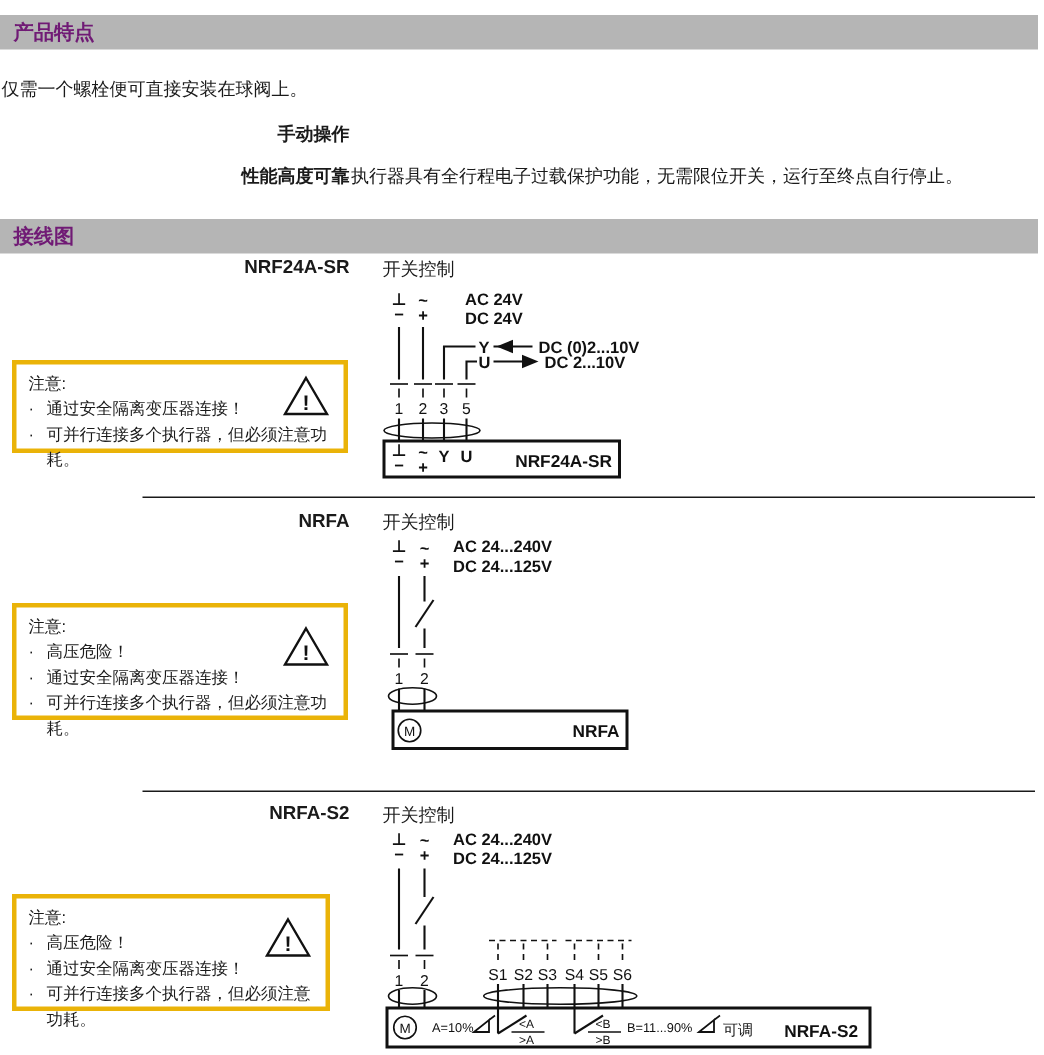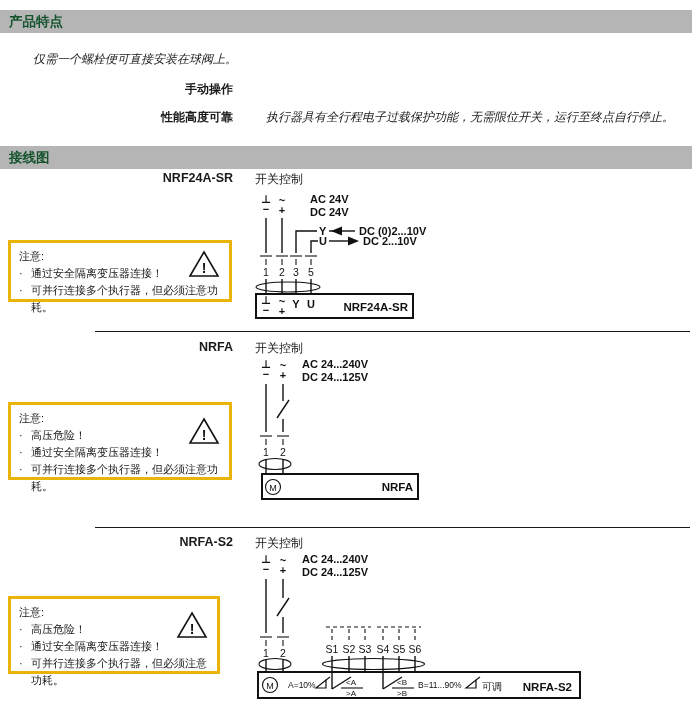--- a/index.html
+++ b/index.html
@@ -5,25 +5,25 @@
   html,body{margin:0;padding:0;}
   body{
     width:696px;height:703px;position:relative;background:#ffffff;
     font-family:"Liberation Sans","DejaVu Sans",sans-serif;
     color:#1a1a1a;overflow:hidden;
   }
   .abs{position:absolute;}
   .section-bar{
     left:0;width:692px;height:23px;background:#b5b5b5;
     font-size:13.5px;font-weight:bold;line-height:23px;
-    padding-left:9px;box-sizing:border-box;color:#14532d;
+    padding-left:9px;box-sizing:border-box;color:#701a75;
   }
   .feat-row{left:0;width:696px;display:flex;font-size:12px;line-height:14px;}
   .feat-label{width:233px;text-align:right;font-weight:bold;flex:0 0 233px;}
-  .feat-desc{margin-left:33px;font-style:italic;}
+  .feat-desc{margin-left:1px;}
   .diag-title{left:0;width:233px;text-align:right;font-weight:bold;font-size:12.5px;}
   .diag-control{left:255px;font-size:12px;}
   .note-box{
     border:3px solid #eab308;background:#fff;box-sizing:border-box;
     padding:5px 8px;font-size:11px;line-height:17px;
   }
   .note-title{font-size:11px;}
   .note-item{display:flex;}
   .note-bullet{width:12px;flex:0 0 12px;}
   .warn{position:absolute;}

